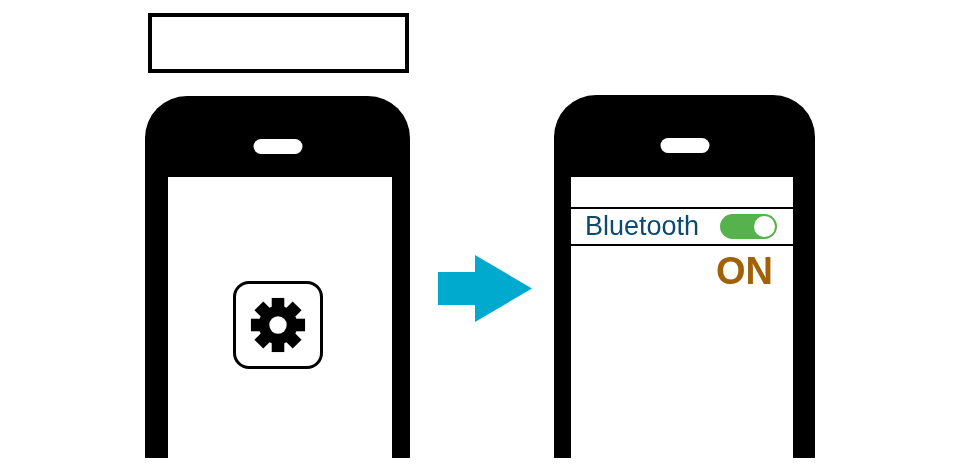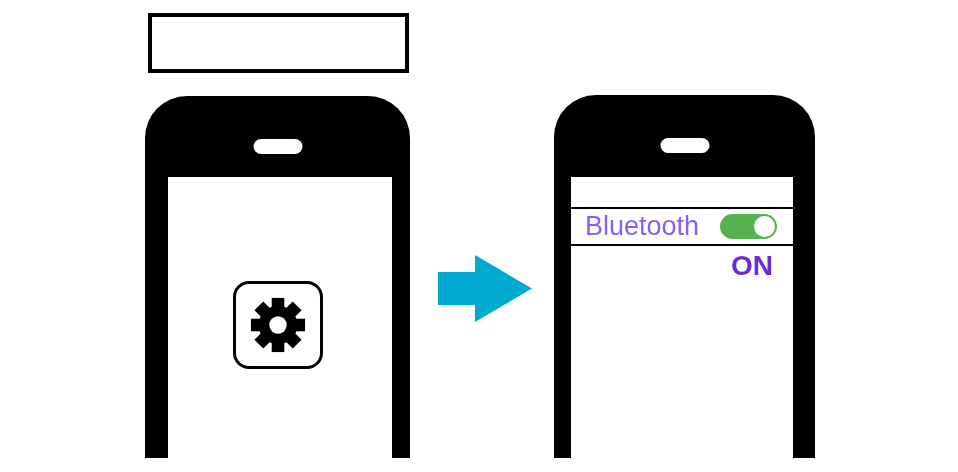--- a/index.html
+++ b/index.html
@@ -51,34 +51,34 @@
     color:var(--arrow-color);
   }
 
   
   .status-strip{height:30px;background:#ffffff;}
   .bt-row{
     height:39px;border-top:2px solid #000;border-bottom:2px solid #000;
     display:flex;align-items:center;justify-content:space-between;
     padding:0 16px 0 14px;background:#ffffff;
   }
-  .bt-label{font-size:27px;color:#8b5cf6;letter-spacing:0px;}
+  .bt-label{font-size:27px;color:#0c4a6e;letter-spacing:0px;}
   .toggle{
     position:relative;width:57px;height:25px;border-radius:13px;
     background:#bbb;flex:0 0 auto;cursor:pointer;
   }
   .toggle.on{background:var(--toggle-color);}
   .toggle .knob{
     position:absolute;top:2px;left:2px;width:21px;height:21px;
     border-radius:50%;background:#ffffff;
   }
   .toggle.on .knob{left:auto;right:2px;}
   .on-text{
     margin-top:6px;padding-right:20px;text-align:right;
-    font-size:28px;font-weight:bold;color:#6d28d9;line-height:1;
+    font-size:38px;font-weight:bold;color:#a16207;line-height:1;
   }
 </style>
 </head>
 <body>
 
 <div class="canvas">
 
   <div class="label-box"></div>
 
   <div class="phone phone-left">

